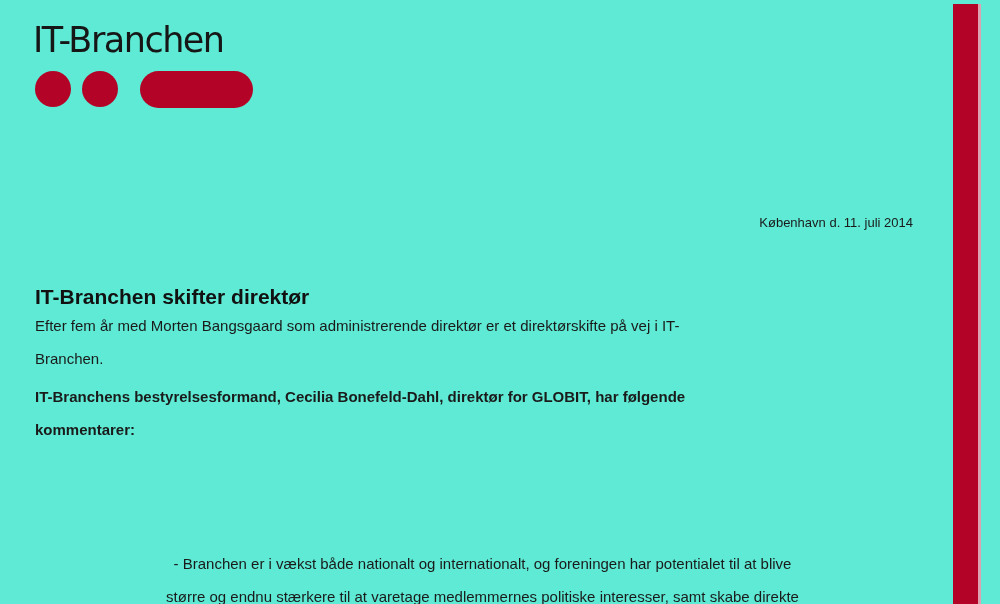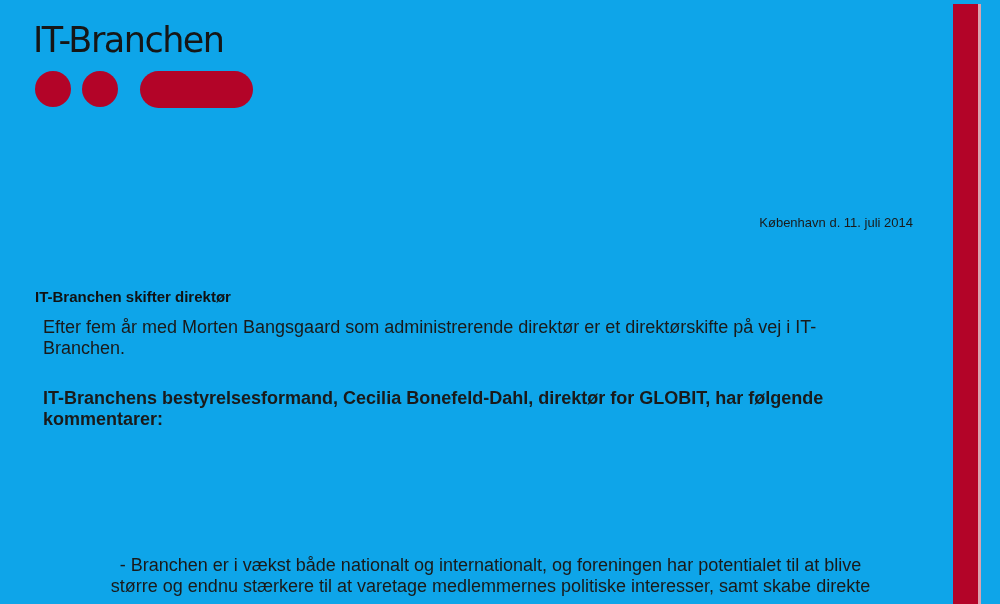--- a/index.html
+++ b/index.html
@@ -4,21 +4,21 @@
 <style>
   html, body {
     margin: 0;
     padding: 0;
     background: #ffffff;
   }
   .page {
     position: relative;
     width: 1000px;
     height: 604px;
-    background: #0ea5e9;
+    background: #5eead4;
     overflow: hidden;
     font-family: "Liberation Sans", sans-serif;
     color: #1a1a1a;
   }
   
   .logo-wordmark {
     position: absolute;
     left: 33px;
     top: 20px;
     font-family: "DejaVu Sans", sans-serif;
@@ -65,34 +65,34 @@
     width: 878px;
     text-align: right;
     font-size: 13px;
     color: #1a1a1a;
   }
   .headline {
     position: absolute;
     left: 35px;
     top: 284px;
     margin: 0;
-    font-size: 15px;
+    font-size: 21px;
     font-weight: bold;
     line-height: 25.5px;
     color: #111111;
     white-space: nowrap;
   }
   .body-par {
     position: absolute;
     left: 35px;
     width: 895px;
-    margin: 8px;
-    font-size: 18px;
+    margin: 0;
+    font-size: 15px;
     font-weight: normal;
-    line-height: 21px;
+    line-height: 33px;
     color: #1a1a1a;
     white-space: pre-line;
   }
   .p1 { top: 309px; }
   .p2 { top: 380px; font-weight: bold; }
   .p3 { top: 450px; }
   .p4 { top: 547px; text-align: center; }
   
   .side-bar {
     position: absolute;

